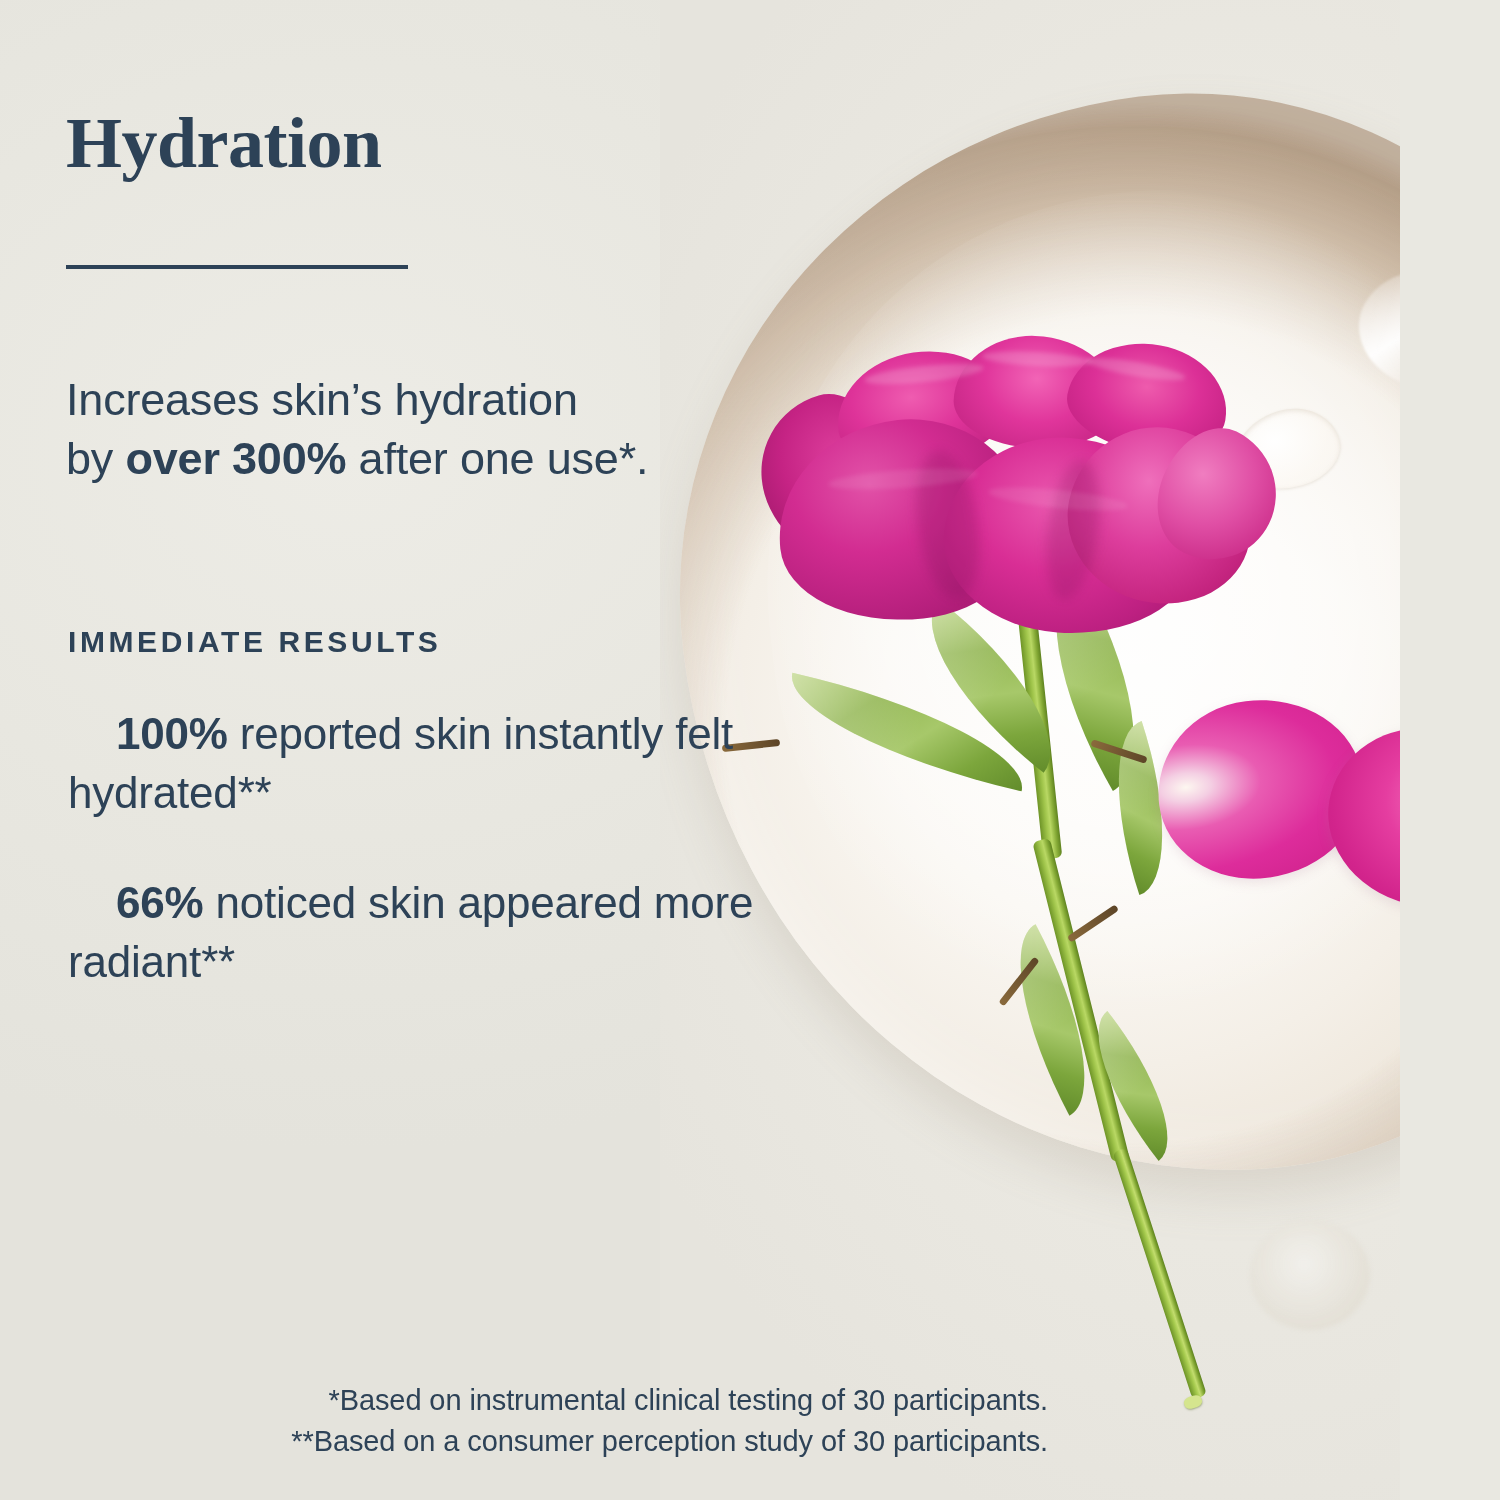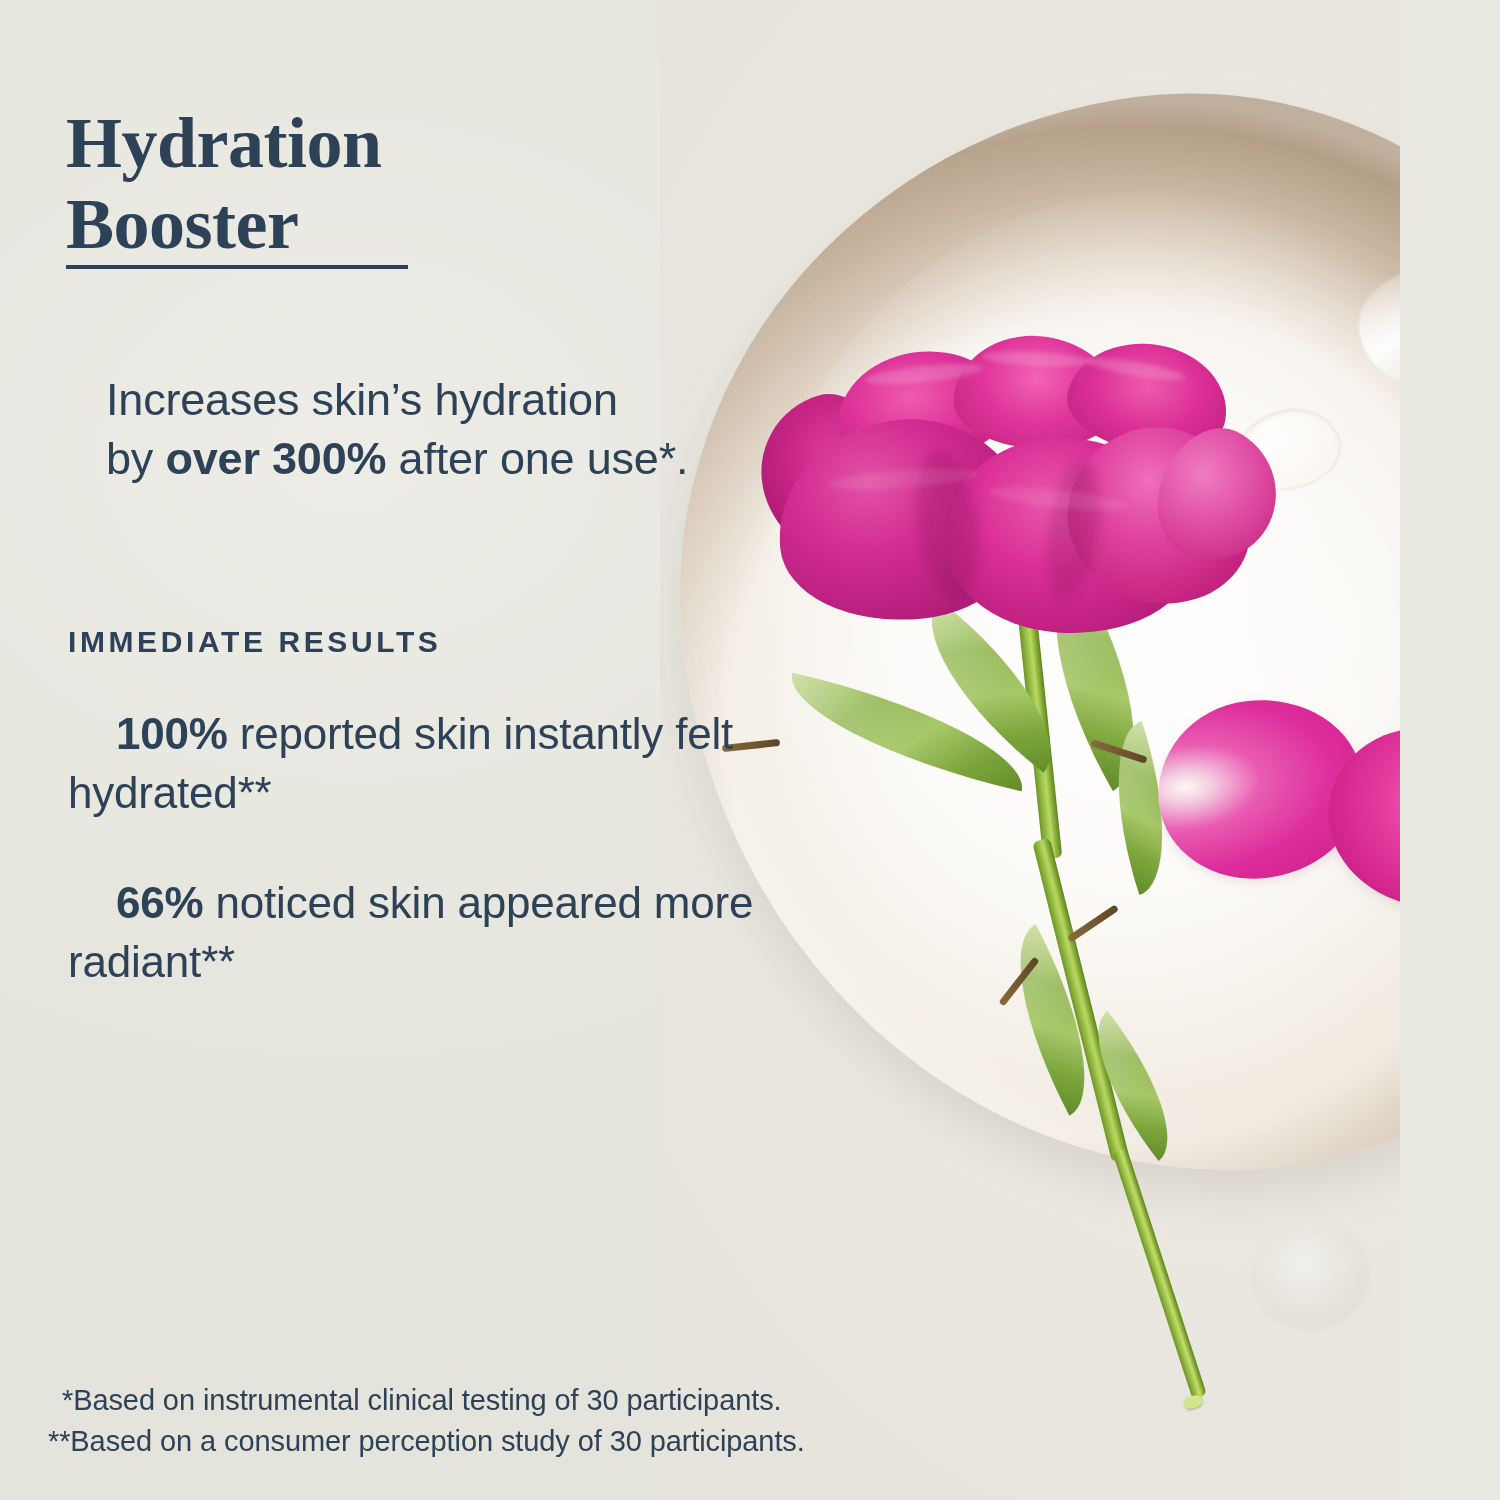--- a/index.html
+++ b/index.html
@@ -310,21 +310,20 @@
   }
   .subhead {
     position: absolute;
     left: 66px;
     top: 325px;
     width: 730px;
     font-size: 45px;
     line-height: 1.32;
     color: #2d4257;
     letter-spacing: -0.2px;
-    margin-left: 40px;
   }
   .subhead b { font-weight: 700; }
 
   .eyebrow {
     position: absolute;
     left: 68px;
     top: 625px;
     font-size: 30px;
     font-weight: 700;
     letter-spacing: 3.6px;
@@ -344,21 +343,21 @@
   .footnotes {
     position: absolute;
     left: 48px;
     top: 1380px;
     width: 1000px;
     font-size: 29px;
     line-height: 1.42;
     color: #2d4257;
     letter-spacing: -0.1px;
   }
-  .footnotes .fn { white-space: nowrap; }
+  .footnotes .fn { white-space: nowrap; text-align: right; }
   .fn-1 { padding-left: 14px; }
 </style>
 </head>
 <body>
 
 <div id="canvas">
 
   <div id="photo">
     <div id="photo-bg"></div>
 
@@ -403,21 +402,20 @@
       <div class="ruffle r4"></div>
       <div class="ruffle r5"></div>
     </div>
 
     <div class="loose-petal lp-1"></div>
     <div class="loose-petal lp-2"></div>
   </div>
 
   <h1 class="title">
     <span>Hydration</span><br>
-    <span>Booster</span>
   </h1>
 
   <div class="divider"></div>
 
   <p class="subhead">
     <span>Increases skin’s hydration</span><br>
     <span>by </span><b>over 300%</b><span> after one use*.</span>
   </p>
 
   <div class="eyebrow">IMMEDIATE RESULTS</div>

